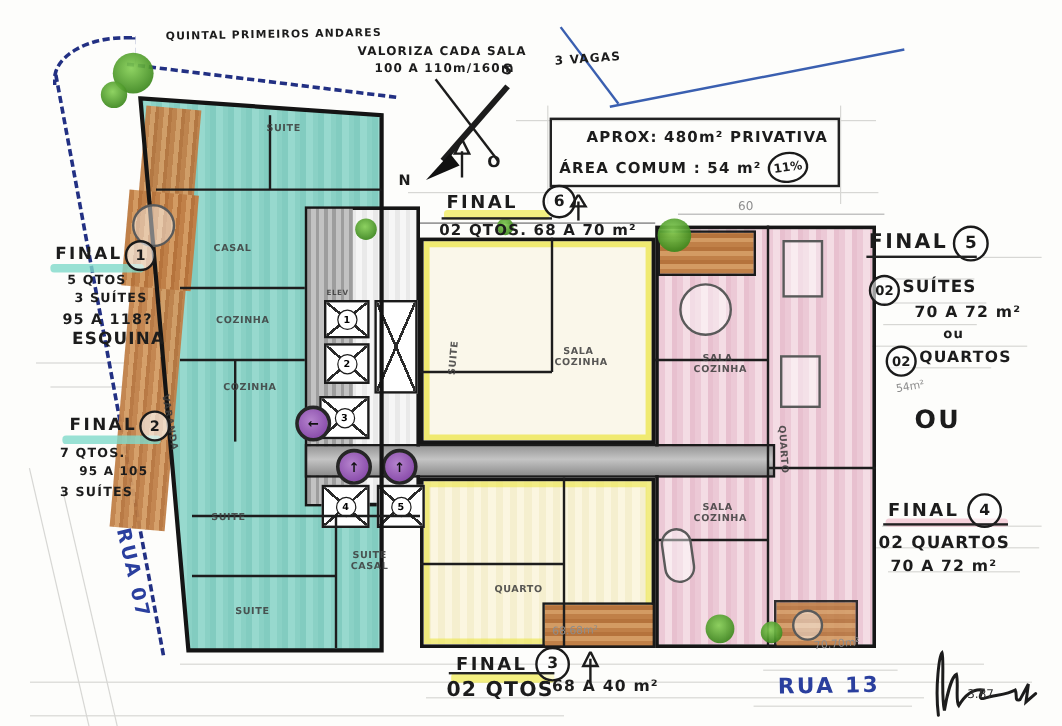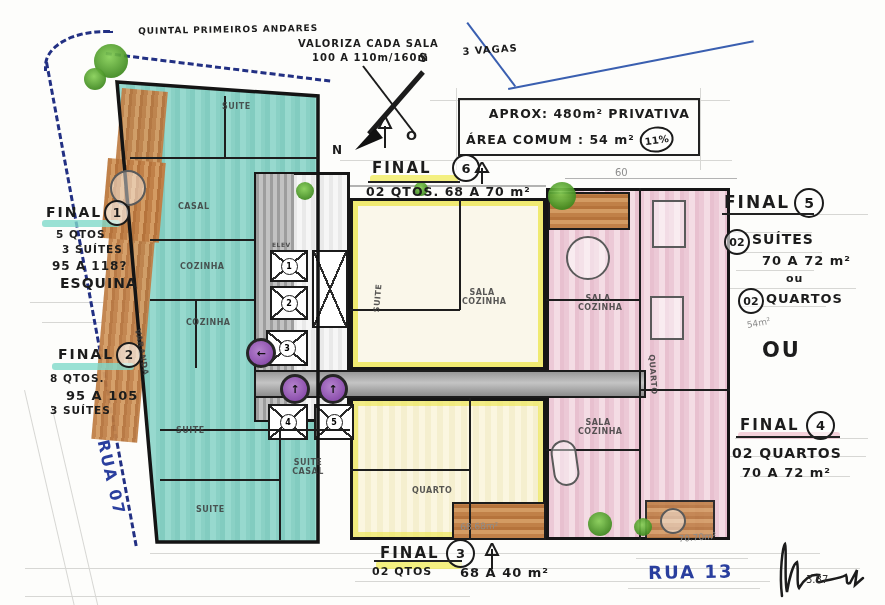--- a/index.html
+++ b/index.html
@@ -230,29 +230,29 @@
   <span class="txt ink" style="left:46px;top:204px;font-size:14px;letter-spacing:2px">FINAL</span>
   <div class="circ" style="left:104px;top:200px;width:22px;height:22px;font-size:12px">1</div>
   <span class="txt ink" style="left:56px;top:228px;font-size:10.5px">5 QTOS</span>
   <span class="txt ink" style="left:62px;top:243px;font-size:10.5px">3 SUÍTES</span>
   <span class="txt ink" style="left:52px;top:259px;font-size:12px">95 A 118?</span>
   <span class="txt ink" style="left:60px;top:275px;font-size:14px">ESQUINA</span>
 
   <div class="hl" style="left:52px;top:363px;width:82px;height:7px;background:#7fd9cb"></div>
   <span class="txt ink" style="left:58px;top:346px;font-size:14px;letter-spacing:2px">FINAL</span>
   <div class="circ" style="left:116px;top:342px;width:22px;height:22px;font-size:12px">2</div>
-  <span class="txt ink" style="left:50px;top:372px;font-size:10.5px">8 QTOS.</span>
-  <span class="txt ink" style="left:66px;top:388px;font-size:13px">95 A 105</span>
+  <span class="txt ink" style="left:50px;top:372px;font-size:10.5px">7 QTOS.</span>
+  <span class="txt ink" style="left:66px;top:388px;font-size:10px">95 A 105</span>
   <span class="txt ink" style="left:50px;top:404px;font-size:10.5px">3 SUÍTES</span>
 
   <div class="hl" style="left:376px;top:561px;width:86px;height:8px;background:#f1ec63"></div>
   <span class="txt ink" style="left:380px;top:544px;font-size:15px;letter-spacing:2px">FINAL</span>
   <div class="circ" style="left:446px;top:539px;width:25px;height:25px;font-size:13px">3</div>
   <div class="dline" style="left:374px;top:560px;width:88px"></div>
-  <span class="txt ink" style="left:372px;top:565px;font-size:11px">02 QTOS</span>
+  <span class="txt ink" style="left:372px;top:565px;font-size:17px">02 QTOS</span>
   <span class="txt ink" style="left:460px;top:565px;font-size:13px">68 A 40 m²</span>
   <svg class="abs" width="16" height="26" style="left:484px;top:543px">
       <line x1="8" y1="26" x2="8" y2="6" stroke="#1c1c1c" stroke-width="2"></line>
       <polygon points="2,12 8,0 14,12" fill="none" stroke="#1c1c1c" stroke-width="2"></polygon>
     </svg>
 
   <span class="txt pencil rot" style="left:460px;top:522px;font-size:9px;transform:rotate(-2deg)">68.68m²</span>
   <span class="txt pencil rot" style="left:678px;top:534px;font-size:9px;transform:rotate(-5deg)">70.70m²</span>
 
   <span class="txt rot" style="left:112px;top:438px;font-size:16px;font-weight:700;letter-spacing:2px;color:#2a3f9e;transform:rotate(77deg)">RUA 07</span>

